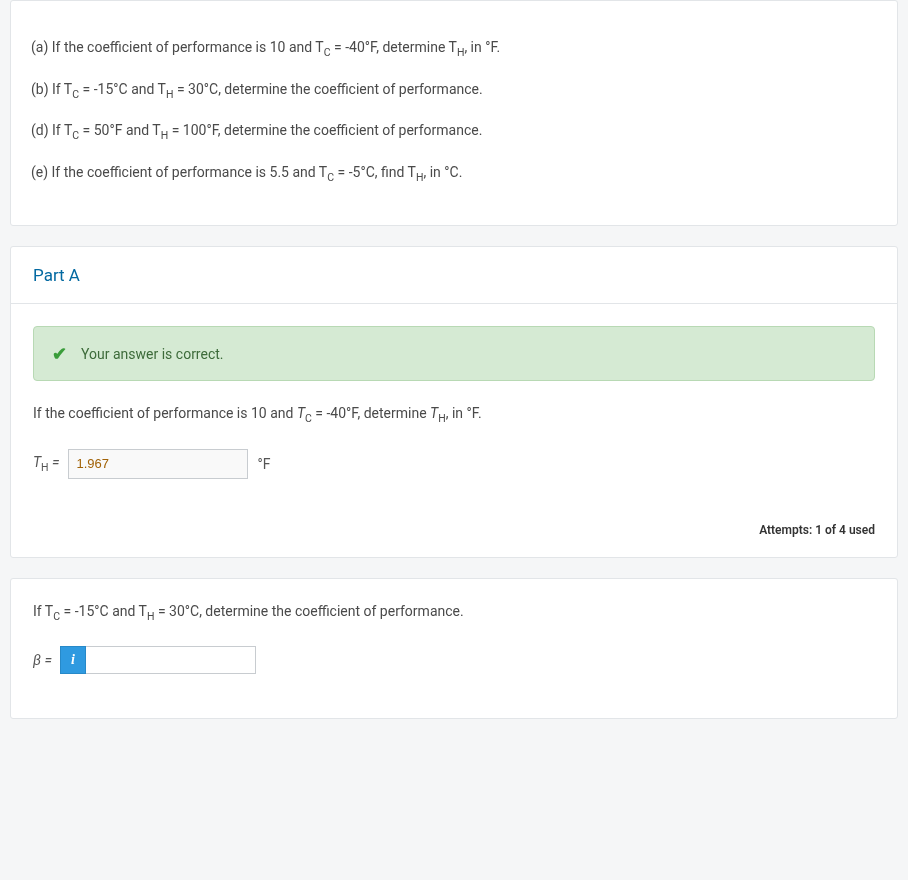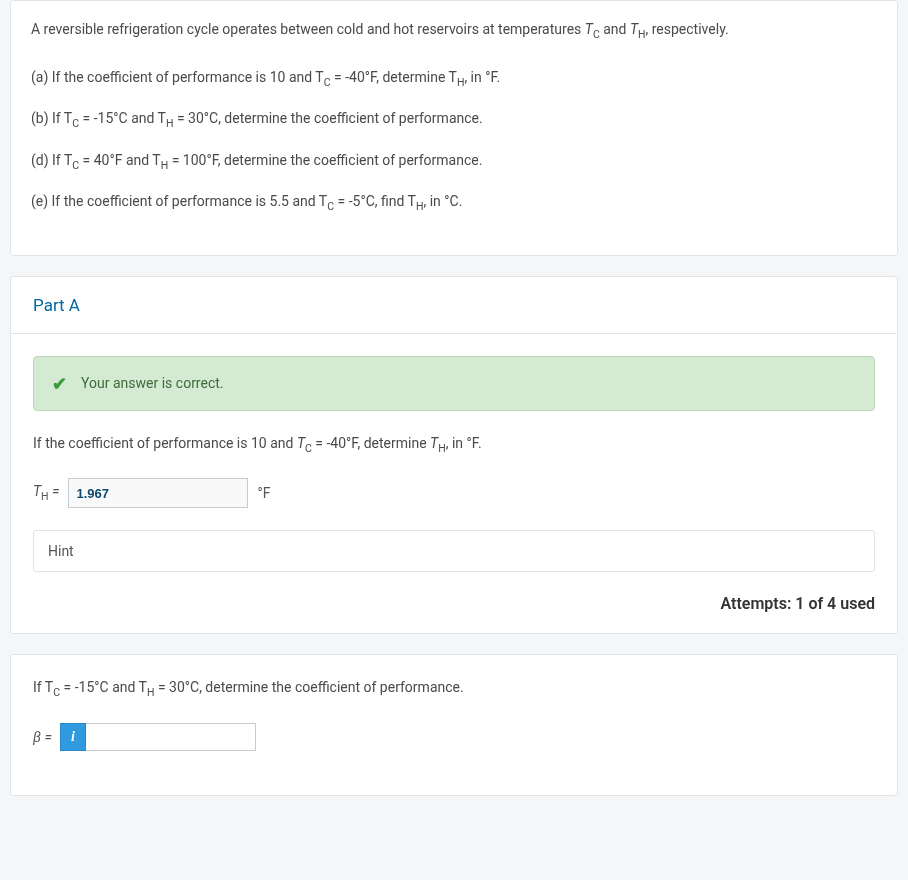--- a/index.html
+++ b/index.html
@@ -58,41 +58,40 @@
       font-style: italic;
       margin-right: 8px;
       color: #555;
     }
     .answer-input {
       width: 180px;
       height: 30px;
       border: 1px solid #c8ccd0;
       padding: 14px 8px;
       font-size: 13px;
-      color: #0c4a6e;
+      color: #a16207;
       background: #f9f9f9;
-      font-weight: bold;
     }
     .unit-label {
       padding: 0 10px;
       color: #555;
     }
     .hint-box {
       border: 1px solid #e2e5e8;
       border-radius: 3px;
       padding: 12px 14px;
       color: #555;
       cursor: pointer;
     }
     .attempts {
       text-align: right;
       padding: 0 22px 20px 22px;
       font-weight: 600;
       color: #333;
-      font-size: 16px;
+      font-size: 12px;
     }
     .partb-body {
       padding: 22px;
     }
     .info-chip {
       display: inline-flex;
       align-items: center;
       justify-content: center;
       background: #2f9ae0;
       color: #fff;
@@ -114,32 +113,29 @@
       vertical-align: top;
     }
     sub { font-style: normal; font-size: 0.75em; }
     .ital { font-style: italic; }
     .input-group { display: inline-flex; align-items: stretch; }
   </style>
 </head>
 <body>
 
 <div class="card problem-card">
-  <p class="problem-intro">
-    <span>A reversible refrigeration cycle operates between cold and hot reservoirs at temperatures </span><span class="ital">T</span><sub>C</sub><span> and </span><span class="ital">T</span><sub>H</sub><span>, respectively.</span>
-  </p>
 
   <p class="problem-sub">
     <span>(a) If the coefficient of performance is 10 and T</span><sub>C</sub><span> = -40°F, determine T</span><sub>H</sub><span>, in °F.</span>
   </p>
   <p class="problem-sub">
     <span>(b) If T</span><sub>C</sub><span> = -15°C and T</span><sub>H</sub><span> = 30°C, determine the coefficient of performance.</span>
   </p>
   <p class="problem-sub">
-    <span>(d) If T</span><sub>C</sub><span> = 40°F and T</span><sub>H</sub><span> = 100°F, determine the coefficient of performance.</span>
+    <span>(d) If T</span><sub>C</sub><span> = 50°F and T</span><sub>H</sub><span> = 100°F, determine the coefficient of performance.</span>
   </p>
   <p class="problem-sub">
     <span>(e) If the coefficient of performance is 5.5 and T</span><sub>C</sub><span> = -5°C, find T</span><sub>H</sub><span>, in °C.</span>
   </p>
 </div>
 
 <div class="card">
   <div class="part-header">Part A</div>
   <div class="part-body">
     <div class="feedback-correct">
@@ -149,21 +145,20 @@
     <p class="question-text">
       <span>If the coefficient of performance is 10 and </span><span class="ital">T</span><sub>C</sub><span> = -40°F, determine </span><span class="ital">T</span><sub>H</sub><span>, in °F.</span>
     </p>
     <div class="answer-row">
       <span class="answer-label">
         <span class="ital">T</span><sub>H</sub><span> = </span>
       </span>
       <input type="text" class="answer-input" readonly="" value="1.967" style="">
       <span class="unit-label">°F</span>
     </div>
-    <div class="hint-box">Hint</div>
   </div>
   <div class="attempts">Attempts: 1 of 4 used</div>
 </div>
 
 <div class="card">
   <div class="partb-body">
     <p class="question-text">
       <span>If T</span><sub>C</sub><span> = -15°C and T</span><sub>H</sub><span> = 30°C, determine the coefficient of performance.</span>
     </p>
     <div class="answer-row">

